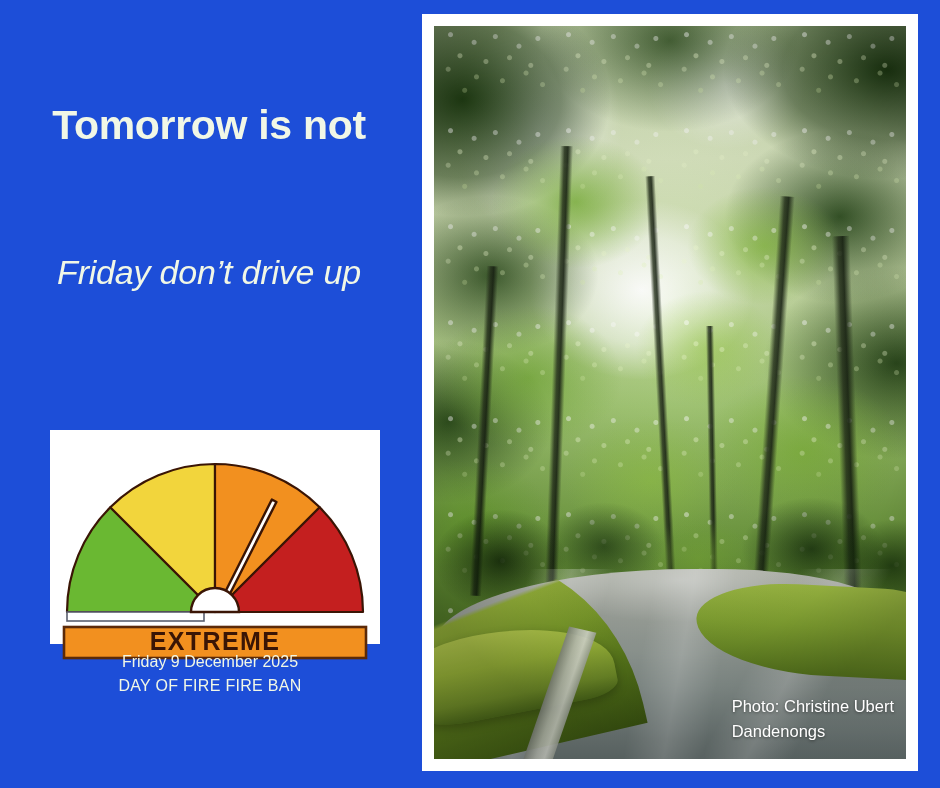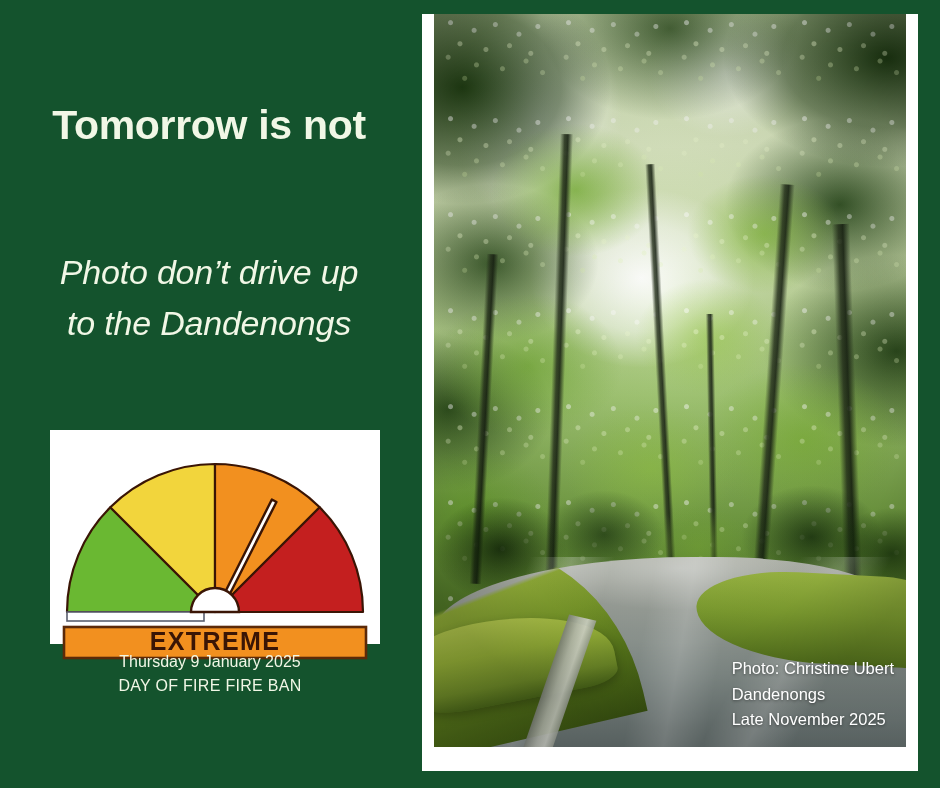--- a/index.html
+++ b/index.html
@@ -12,21 +12,21 @@
     width: 940px;
     height: 788px;
     overflow: hidden;
     font-family: "Liberation Sans", sans-serif;
   }
 
   #poster {
     position: relative;
     width: 940px;
     height: 788px;
-    background: #14532d;
+    background: #1d4ed8;
     overflow: hidden;
   }
 
   
   #left-column {
     position: absolute;
     left: 0;
     top: 0;
     width: 418px;
     height: 788px;
@@ -98,21 +98,21 @@
 
   
   #photo-frame {
     position: absolute;
     left: 422px;
     top: 14px;
     width: 496px;
     height: 757px;
     background: #ffffff;
     box-sizing: border-box;
-    padding: 0 12px 12px 12px;
+    padding: 12px 12px 12px 12px;
   }
 
   #photo {
     position: relative;
     width: 472px;
     height: 733px;
     overflow: hidden;
     background: #2d5a16;
   }
 
@@ -293,22 +293,21 @@
 
 <div id="poster">
 
   <div id="left-column">
 
     <div id="headline">
       <span class="hl-line">Tomorrow is not</span>
     </div>
 
     <div id="subhead">
-      <span class="sh-line">Photo don’t drive up</span>
-      <span class="sh-line">to the Dandenongs</span>
+      <span class="sh-line">Friday don’t drive up</span>
     </div>
 
     <div id="gauge-card">
       <div id="gauge-svg-wrap">
         <svg id="gauge-svg" width="330" height="214" viewBox="0 0 330 214">
 
           <g>
 
             <path d="M 17 162 A 148 148 0 0 1 60.3 57.3 L 165 162 Z" fill="#6ab832" stroke="#3a1505" stroke-width="2.2" stroke-linejoin="round"></path>
 
@@ -327,21 +326,21 @@
 
           <path d="M 141 162 A 24 24 0 0 1 189 162 Z" fill="#ffffff" stroke="#3a1505" stroke-width="2.4"></path>
 
           <rect x="14" y="177" width="302" height="31" fill="#f2901f" stroke="#5c2a08" stroke-width="2.6"></rect>
           <text x="165" y="200" text-anchor="middle" font-family="Liberation Sans, sans-serif" font-size="25" font-weight="bold" letter-spacing="1.4" fill="#3a1505">EXTREME</text>
         </svg>
       </div>
     </div>
 
     <div id="gauge-caption">
-      <span class="cap-line">Thursday 9 January 2025</span>
+      <span class="cap-line">Friday 9 December 2025</span>
       <span class="cap-line caps">DAY OF FIRE FIRE BAN</span>
     </div>
 
   </div>
 
   <div id="photo-frame">
     <div id="photo">
 
       <div class="ph-layer" id="ph-sky"></div>
       <div class="ph-layer" id="ph-canopy-dark"></div>
@@ -361,19 +360,18 @@
       <div id="ph-verge-right"></div>
       <div id="ph-verge-left"></div>
       <div id="ph-verge-left-moss"></div>
       <div id="ph-kerb-left"></div>
 
       <div class="ph-layer" id="ph-veil"></div>
 
       <div id="photo-credit">
         <span class="credit-line">Photo: Christine Ubert</span>
         <span class="credit-line">Dandenongs</span>
-        <span class="credit-line">Late November 2025</span>
       </div>
 
     </div>
   </div>
 
 </div>
 
 </body></html>

